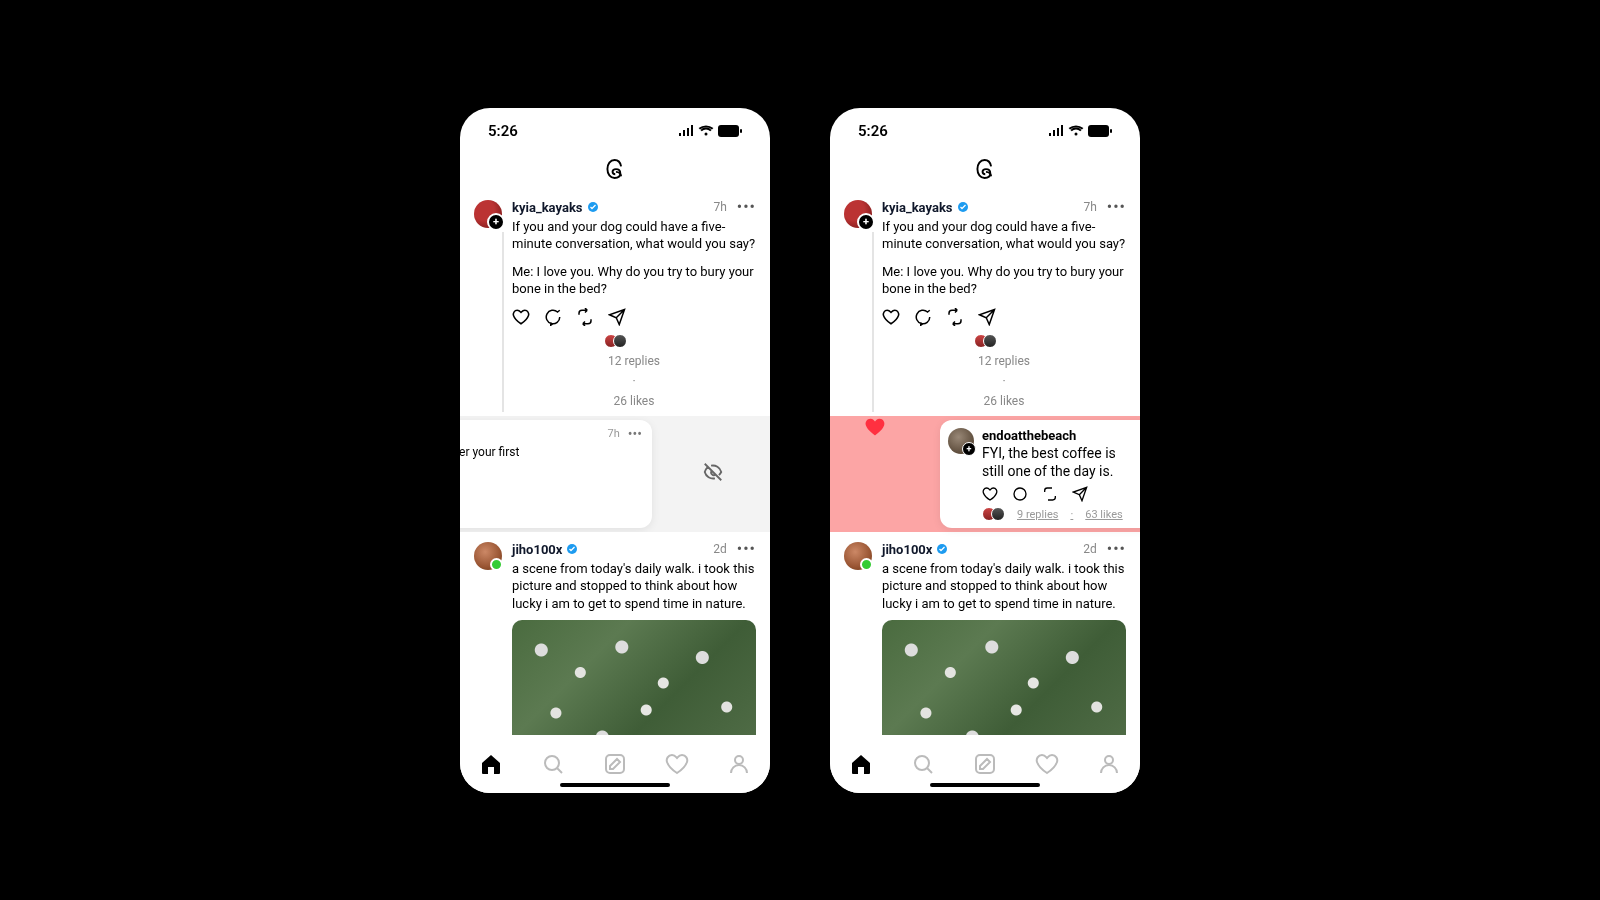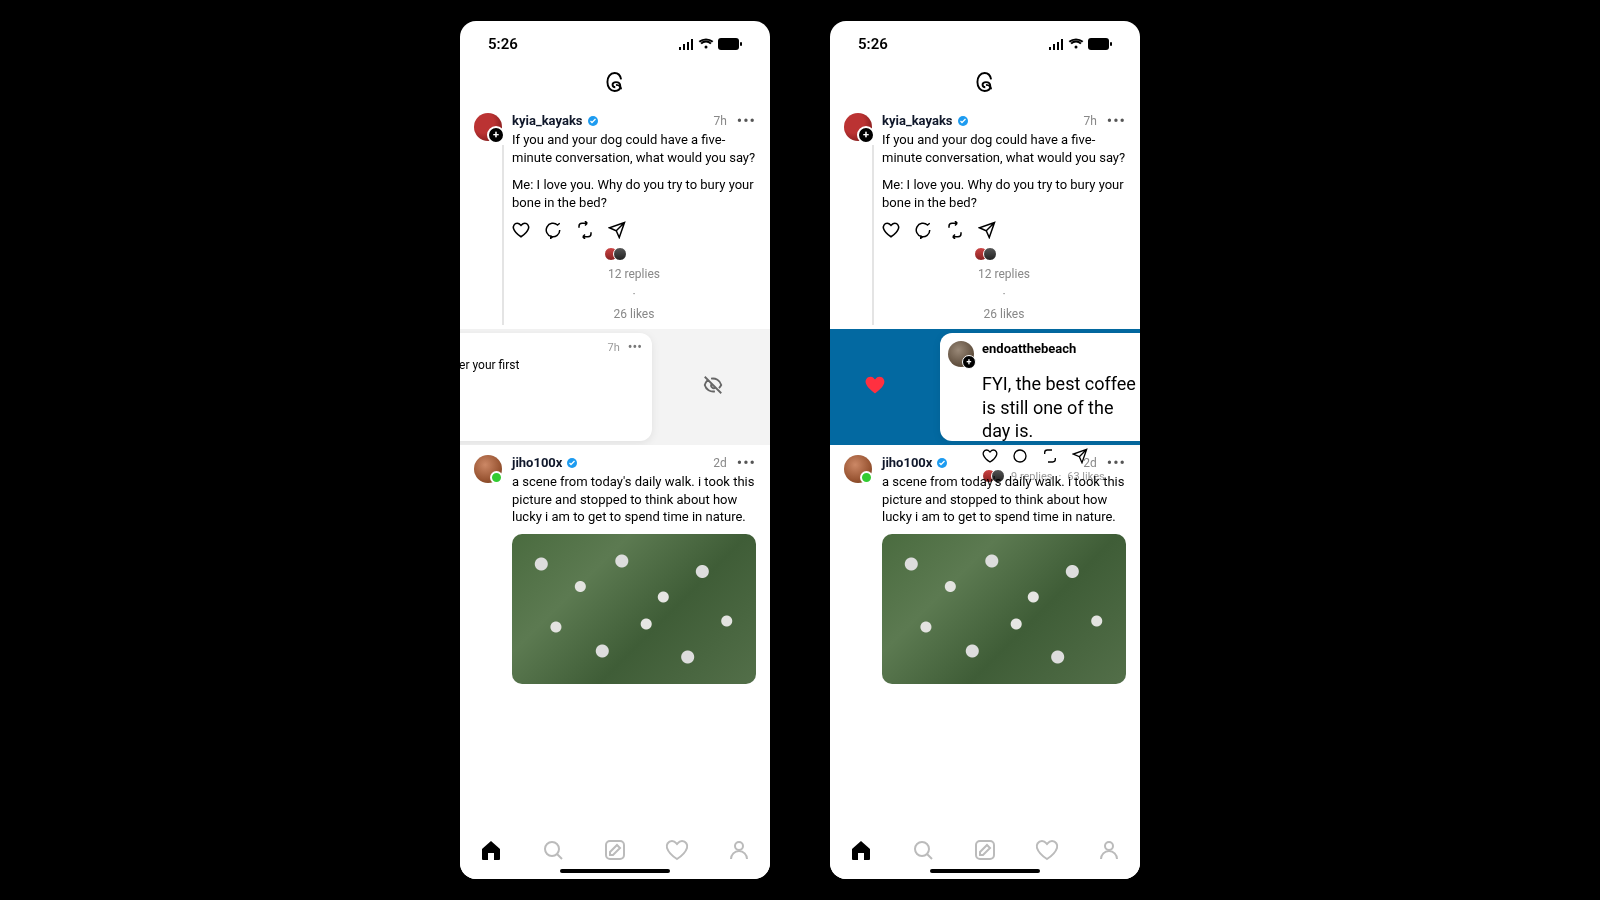--- a/index.html
+++ b/index.html
@@ -9,23 +9,23 @@
     height: 900px;
     font-family: -apple-system, BlinkMacSystemFont, "Segoe UI", Roboto, Helvetica, Arial, sans-serif;
     display: flex;
     justify-content: center;
     align-items: center;
     gap: 60px;
     overflow: hidden;
   }
   .phone {
     width: 310px;
-    height: 858px;
+    height: 685px;
     background: #fff;
-    border-radius: 16px;
+    border-radius: 30px;
     position: relative;
     overflow: hidden;
     box-shadow: 0 0 0 2px rgba(0,0,0,.15);
   }
   .statusbar {
     display: flex;
     justify-content: space-between;
     align-items: center;
     padding: 14px 28px 6px 28px;
     font-size: 15px;
@@ -80,41 +80,41 @@
   }
   .hide-eye { position:absolute; right:46px; top:50%; transform:translateY(-50%); }
   .card-slide .mini-actions { display:flex; gap:14px; margin-top:6px;}
   .card-slide .frag-text{font-size:12px;line-height:1.35;margin-top:2px;}
   .card-slide .frag-likes{font-size:11px;color:#999;margin-top:6px;}
   .card-slide .frag-head{display:flex;align-items:center;gap:8px;}
   .card-slide .frag-time{font-size:11px;color:#999;margin-left:auto;}
   .card-slide .frag-dots{font-size:14px;color:#777;}
 
   
-  .reply-zone { position:relative; margin:6px -14px 6px -14px; background:#0369a1; height:116px; display:flex; align-items:center;}
+  .reply-zone { position:relative; margin:6px -14px 6px -14px; background:#fca5a5; height:116px; display:flex; align-items:flex-start;}
   .heart-left { margin-left:34px; }
   .reply-card {
     position:absolute; top:4px; bottom:4px; right:-6px; left:110px;
     background:#fff; border-radius:12px 0 0 12px; box-shadow:0 2px 8px rgba(0,0,0,.08);
     padding:8px 8px 6px 8px; display:flex; gap:8px;
   }
   .reply-card .ravatar{
     width:26px;height:26px;border-radius:50%;flex-shrink:0;position:relative;
     background:radial-gradient(circle at 40% 35%, #987 0%, #654 60%, #432 100%);
   }
   .reply-card .ravatar::after{
     content:"+";position:absolute;right:-2px;bottom:-2px;width:12px;height:12px;background:#000;color:#fff;
     border-radius:50%;font-size:9px;line-height:12px;text-align:center;border:1.5px solid #fff;font-weight:700;
   }
   .reply-card .rbody{flex:1;min-width:0;}
   .reply-card .ruser{font-weight:700;font-size:13px;}
-  .reply-card .rtext{font-size:18px;line-height:1.3;margin-top:16px;}
+  .reply-card .rtext{font-size:14px;line-height:1.3;margin-top:1px;}
   .reply-card .ractions{display:flex;gap:14px;margin-top:6px;}
   .reply-card .ractions svg{width:16px;height:16px;}
-  .reply-card .rengage{display:flex;align-items:center;gap:6px;font-size:11px;color:#999;margin-top:5px;}
+  .reply-card .rengage{display:flex;align-items:center;gap:12px;font-size:11px;color:#999;margin-top:5px;text-decoration:underline;}
 
   
   .post-image {
     margin-top:8px; width:100%; height:150px; border-radius:10px; overflow:hidden;
     background:
       radial-gradient(circle at 12% 20%, #ddd 0 6px, transparent 7px),
       radial-gradient(circle at 28% 35%, #e3e3e0 0 5px, transparent 6px),
       radial-gradient(circle at 45% 18%, #ddd 0 6px, transparent 7px),
       radial-gradient(circle at 62% 42%, #e6e6e3 0 5px, transparent 6px),
       radial-gradient(circle at 78% 25%, #ddd 0 6px, transparent 7px),

